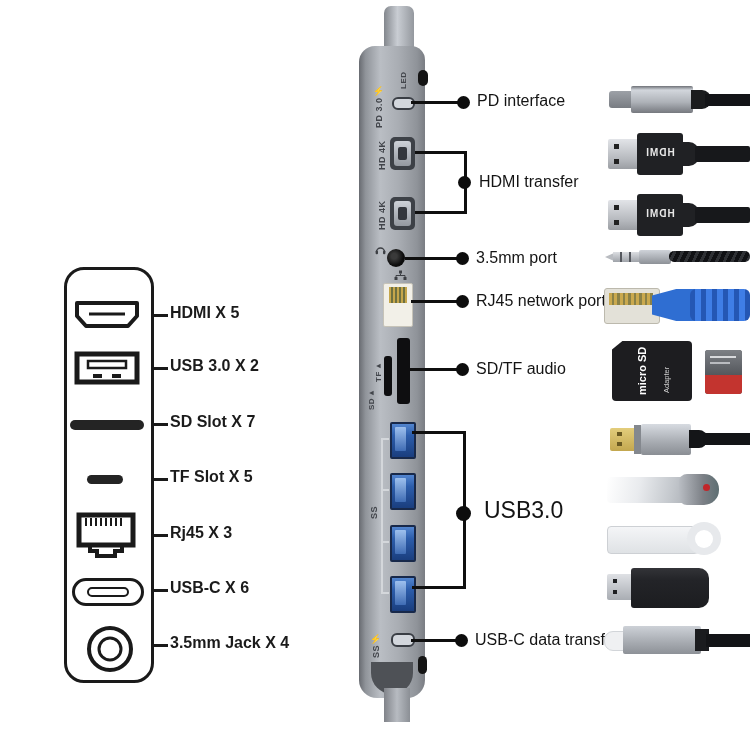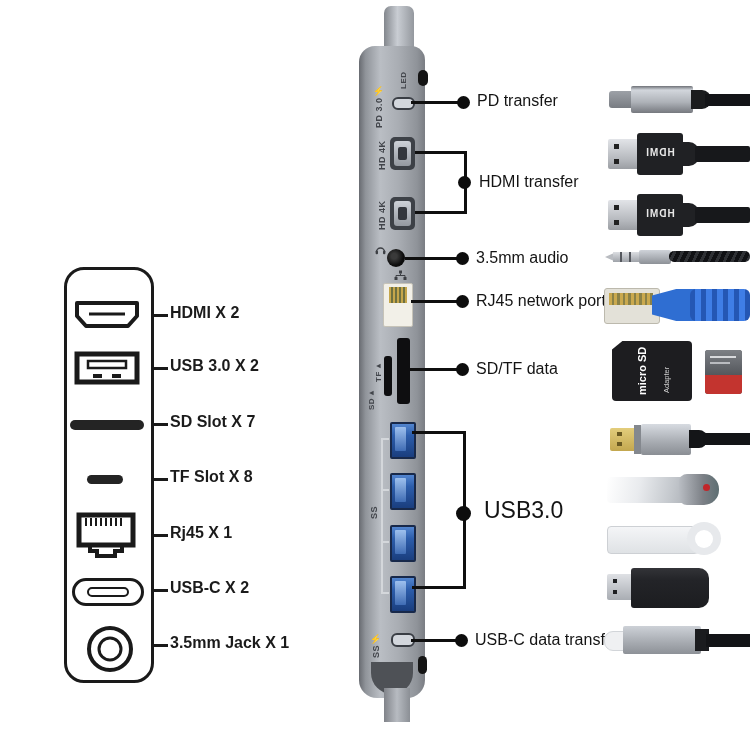--- a/index.html
+++ b/index.html
@@ -71,67 +71,67 @@
 
 <div class="stage">
 
   <div class="panel-outline"></div>
 
   <svg class="abs" style="left:73px;top:300px" width="68" height="30" viewBox="0 0 68 30">
     <path d="M4,3 h60 v13 l-9,10 h-42 l-9,-10 z" fill="none" stroke="#1a1a1a" stroke-width="4" stroke-linejoin="round"></path>
     <line x1="16" y1="14" x2="52" y2="14" stroke="#1a1a1a" stroke-width="3"></line>
   </svg>
   <div class="dash" style="top:314px"></div>
-  <div class="plabel" style="top:304px">HDMI X 2</div>
+  <div class="plabel" style="top:304px">HDMI X 5</div>
 
   <svg class="abs" style="left:73px;top:350px" width="68" height="36" viewBox="0 0 68 36">
     <rect x="4" y="4" width="60" height="28" fill="none" stroke="#1a1a1a" stroke-width="5"></rect>
     <rect x="15" y="11" width="38" height="7" fill="none" stroke="#1a1a1a" stroke-width="2.5"></rect>
     <rect x="20" y="24" width="9" height="4" fill="#1a1a1a"></rect>
     <rect x="39" y="24" width="9" height="4" fill="#1a1a1a"></rect>
   </svg>
   <div class="dash" style="top:367px"></div>
   <div class="plabel" style="top:357px">USB 3.0 X 2</div>
 
   <div class="bar-slot" style="left:70px;top:420px;width:74px;height:10px;border-radius:5px"></div>
   <div class="dash" style="top:423px"></div>
   <div class="plabel" style="top:413px">SD Slot X 7</div>
 
   <div class="bar-slot" style="left:87px;top:475px;width:36px;height:9px;border-radius:4.5px"></div>
   <div class="dash" style="top:478px"></div>
-  <div class="plabel" style="top:468px">TF Slot X 8</div>
+  <div class="plabel" style="top:468px">TF Slot X 5</div>
 
   <svg class="abs" style="left:76px;top:512px" width="60" height="46" viewBox="0 0 60 46">
     <rect x="3" y="3" width="54" height="30" fill="none" stroke="#1a1a1a" stroke-width="5"></rect>
     <g stroke="#1a1a1a" stroke-width="2">
       <line x1="10" y1="6" x2="10" y2="14"></line>
         <line x1="15" y1="6" x2="15" y2="14"></line>
       <line x1="20" y1="6" x2="20" y2="14"></line>
         <line x1="25" y1="6" x2="25" y2="14"></line>
       <line x1="30" y1="6" x2="30" y2="14"></line>
         <line x1="35" y1="6" x2="35" y2="14"></line>
       <line x1="40" y1="6" x2="40" y2="14"></line>
         <line x1="45" y1="6" x2="45" y2="14"></line>
     </g>
     <path d="M14,33 v6 h7 v5 h18 v-5 h7 v-6" fill="none" stroke="#1a1a1a" stroke-width="4"></path>
   </svg>
   <div class="dash" style="top:534px"></div>
-  <div class="plabel" style="top:524px">Rj45 X 1</div>
+  <div class="plabel" style="top:524px">Rj45 X 3</div>
 
   <div class="usbc-pill">
     <div class="usbc-pill-inner"></div>
   </div>
   <div class="dash" style="top:589px"></div>
-  <div class="plabel" style="top:579px">USB-C X 2</div>
+  <div class="plabel" style="top:579px">USB-C X 6</div>
 
   <div class="jack-outer">
     <div class="jack-inner"></div>
   </div>
   <div class="dash" style="top:644px"></div>
-  <div class="plabel" style="top:634px">3.5mm Jack X 1</div>
+  <div class="plabel" style="top:634px">3.5mm Jack X 4</div>
 
   <div class="hub-plug"></div>
   <div class="hub-body"></div>
   <div class="bump" style="left:418px;top:70px;width:10px;height:16px"></div>
   <div class="bump" style="left:418px;top:656px;width:9px;height:18px"></div>
   <div class="hub-arch"></div>
   <div class="hub-cable-out"></div>
 
   <div class="vtext" style="left:399px;top:68px;height:24px;font-size:8px">LED</div>
   <div class="vtext" style="left:374px;top:84px;height:46px">PD 3.0⚡</div>
@@ -185,39 +185,39 @@
   <div class="hub-usb" style="top:525px">
       <div class="i"></div>
     </div>
   <div class="hub-usb" style="top:576px">
       <div class="i"></div>
     </div>
   <div class="pill-port" style="left:391px;top:633px;width:20px;height:10px"></div>
 
   <div class="cline" style="left:411px;top:101px;width:49px"></div>
   <div class="cdot" style="left:457px;top:96px"></div>
-  <div class="clabel" style="left:477px;top:92px">PD transfer</div>
+  <div class="clabel" style="left:477px;top:92px">PD interface</div>
 
   <div class="cline" style="left:415px;top:151px;width:51px"></div>
   <div class="cline" style="left:415px;top:211px;width:51px"></div>
   <div class="cvline" style="left:464px;top:151px;height:63px"></div>
   <div class="cdot" style="left:458px;top:176px"></div>
   <div class="clabel" style="left:479px;top:173px">HDMI transfer</div>
 
   <div class="cline" style="left:405px;top:257px;width:54px"></div>
   <div class="cdot" style="left:456px;top:252px"></div>
-  <div class="clabel" style="left:476px;top:249px">3.5mm audio</div>
+  <div class="clabel" style="left:476px;top:249px">3.5mm port</div>
 
   <div class="cline" style="left:411px;top:300px;width:48px"></div>
   <div class="cdot" style="left:456px;top:295px"></div>
   <div class="clabel" style="left:476px;top:292px">RJ45 network port</div>
 
   <div class="cline" style="left:410px;top:368px;width:49px"></div>
   <div class="cdot" style="left:456px;top:363px"></div>
-  <div class="clabel" style="left:476px;top:360px">SD/TF data</div>
+  <div class="clabel" style="left:476px;top:360px">SD/TF audio</div>
 
   <div class="cline" style="left:412px;top:431px;width:53px"></div>
   <div class="cline" style="left:412px;top:586px;width:53px"></div>
   <div class="cvline" style="left:463px;top:431px;height:158px"></div>
   <div class="cdot" style="left:456px;top:506px;width:15px;height:15px"></div>
   <div class="clabel-big" style="left:484px;top:497px">USB3.0</div>
 
   <div class="cline" style="left:411px;top:639px;width:48px"></div>
   <div class="cdot" style="left:455px;top:634px"></div>
   <div class="clabel" style="left:475px;top:631px">USB-C data transfer.</div>

